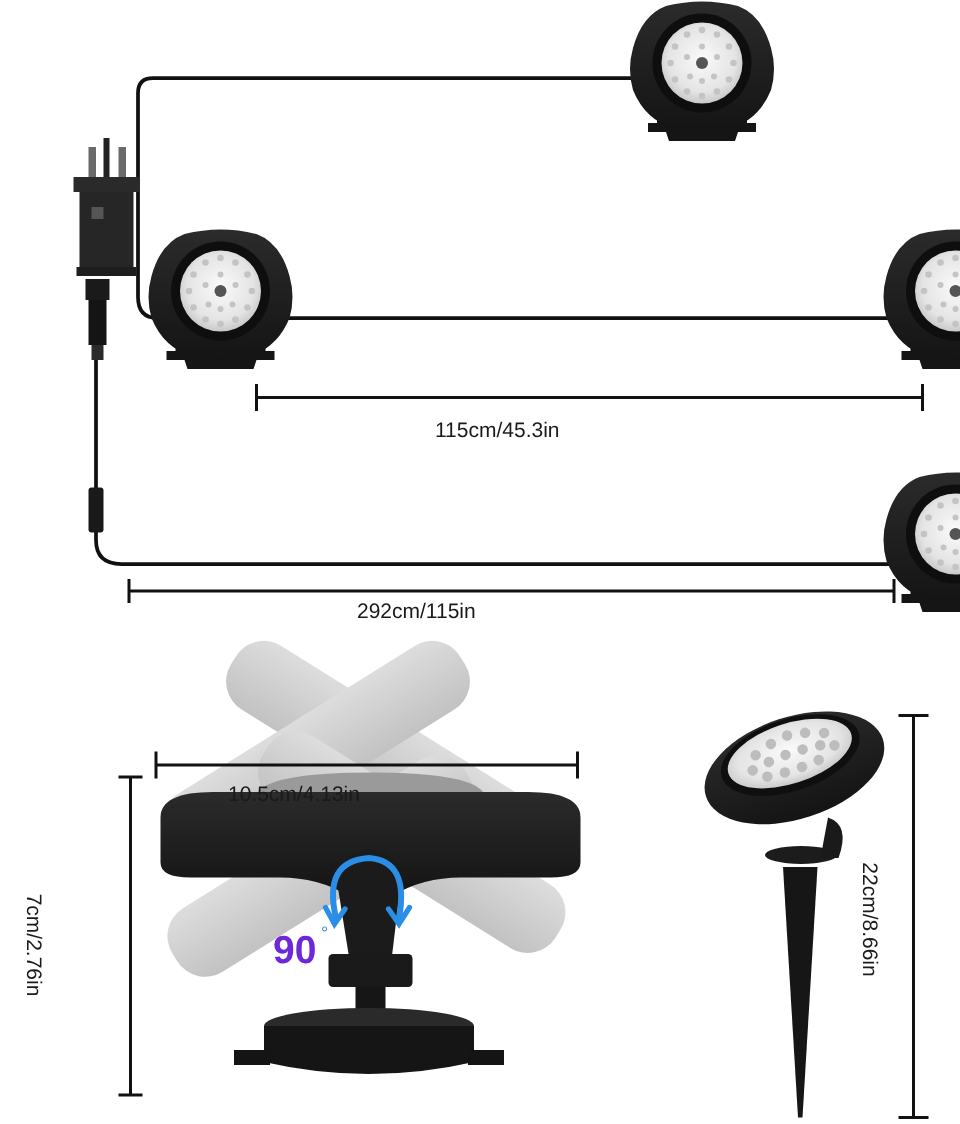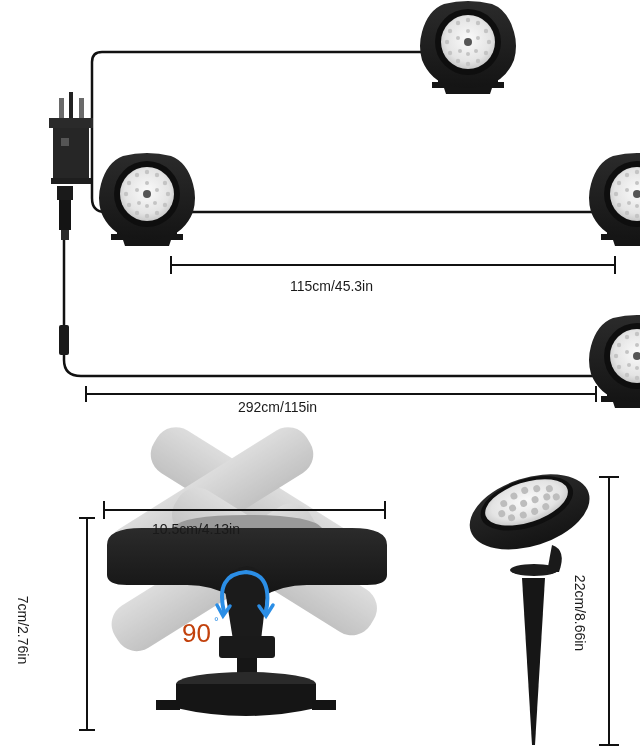--- a/index.html
+++ b/index.html
@@ -1,20 +1,20 @@
 <!DOCTYPE html>
 <html><head>
   <meta charset="utf-8">
   <style>
     html, body { margin: 0; padding: 0; background: #ffffff; }
     body { width: 640px; height: 749px; position: relative; overflow: hidden; font-family: "Liberation Sans", sans-serif; }
     #stage { position: absolute; left: 0; top: 0; width: 640px; height: 749px; padding-left: 47px; }
     .dim-label { position: absolute; font-family: "Liberation Sans", sans-serif; font-size: 14px; color: #1a1a1a; white-space: nowrap; }
     .vert { transform-origin: center center; }
-    .deg-label { position: absolute; font-family: "Liberation Sans", sans-serif; font-size: 26px; color: #c2410c; font-weight: normal; }
+    .deg-label { position: absolute; font-family: "Liberation Sans", sans-serif; font-size: 26px; color: #6d28d9; font-weight: bold; }
     .deg-sup { position: absolute; font-family: "Liberation Sans", sans-serif; font-size: 12px; color: #2b8ee6; }
   </style>
 </head>
 <body>
 
 <div id="stage">
   <svg width="640" height="749" viewBox="0 0 640 749" xmlns="http://www.w3.org/2000/svg">
     <defs>
       <radialGradient id="lensGrad" cx="50%" cy="45%" r="55%">
         <stop offset="0%" stop-color="#fafafa"></stop>

